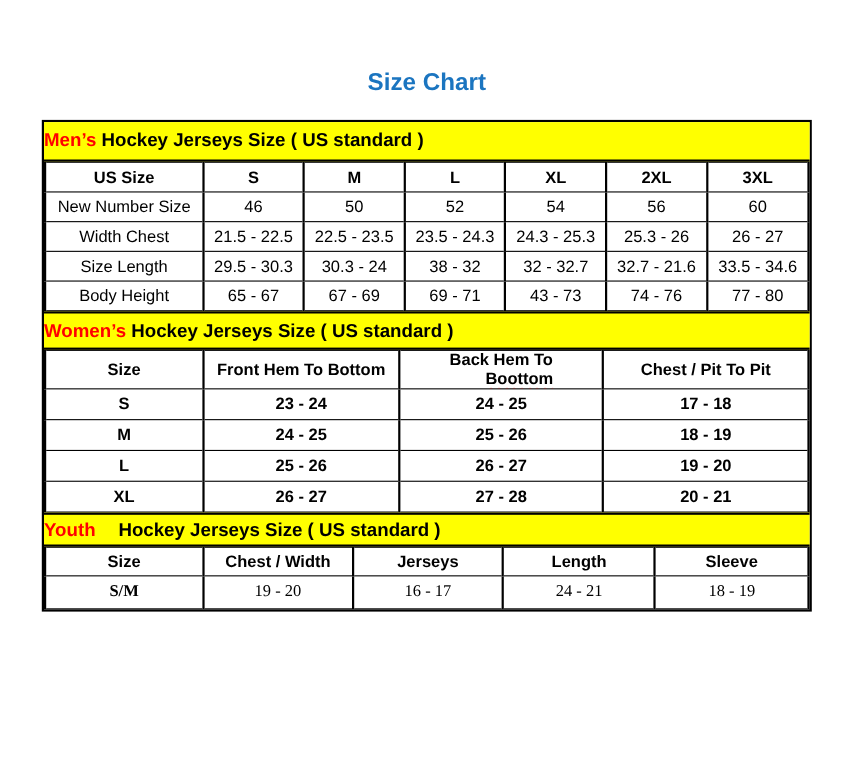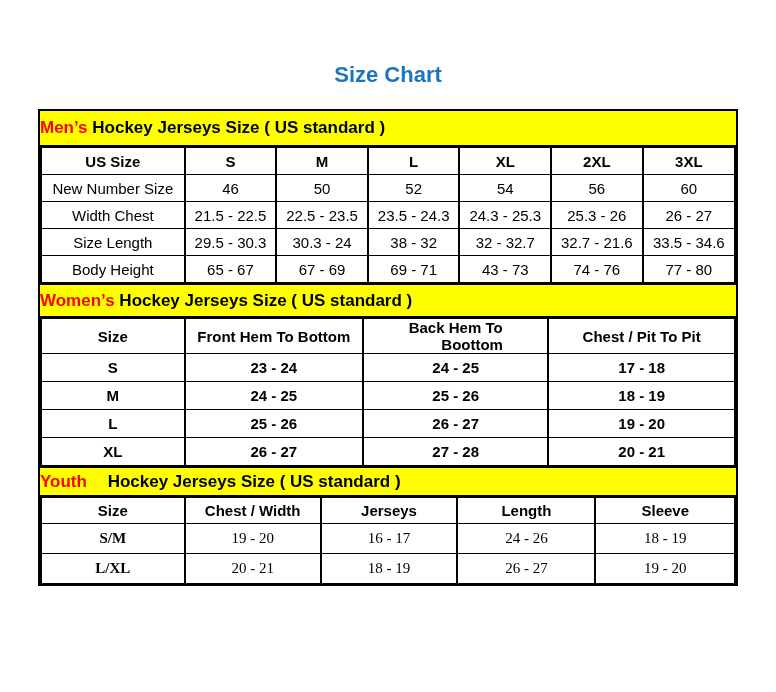--- a/index.html
+++ b/index.html
@@ -212,27 +212,20 @@
             <th>Jerseys</th>
             <th>Length</th>
             <th>Sleeve</th>
           </tr>
         </thead>
         <tbody>
           <tr>
             <td class="rowlabel-bold">S/M</td>
             <td>19 - 20</td>
             <td>16 - 17</td>
-            <td>24 - 26</td>
+            <td>24 - 21</td>
             <td>18 - 19</td>
-          </tr>
-          <tr>
-            <td class="rowlabel-bold">L/XL</td>
-            <td>20 - 21</td>
-            <td>18 - 19</td>
-            <td>26 - 27</td>
-            <td>19 - 20</td>
           </tr>
         </tbody>
       </table>
   </div>
 
 </div>
 
 </body></html>

